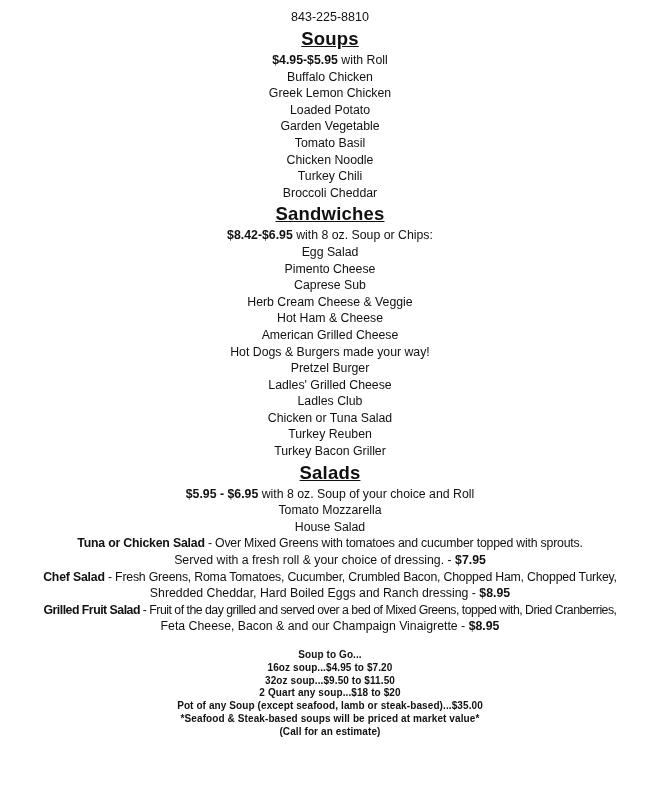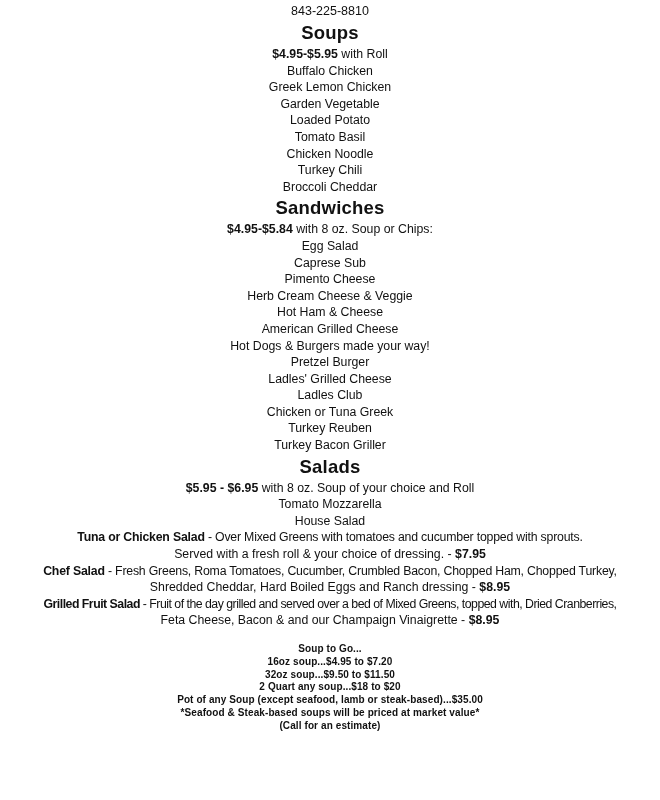--- a/index.html
+++ b/index.html
@@ -8,30 +8,31 @@
     background: #ffffff;
   }
   body {
     width: 660px;
     height: 800px;
     overflow: hidden;
     color: #111111;
     font-family: "Liberation Sans", sans-serif;
   }
   main {
-    padding-top: 3px;
+    padding-top: 9px;
     text-align: center;
   }
   .phone {
     font-size: 12.5px;
     line-height: 17px;
   }
   .title {
     font-size: 18.5px;
     font-weight: bold;
+    text-decoration: underline;
     margin: 0;
     padding: 2px 0 2px;
     line-height: 22px;
     letter-spacing: 0.2px;
   }
   .line {
     font-size: 12.3px;
     line-height: 16.6px;
     white-space: nowrap;
   }
@@ -60,44 +61,44 @@
 <main>
 
   <div class="phone">843-225-8810</div>
 
   <section>
     <h2 class="title">Soups</h2>
     <div class="line"><span class="b">$4.95-$5.95</span><span> with Roll</span></div>
     <div>
         <div class="line"><span>Buffalo Chicken</span></div>
         <div class="line"><span>Greek Lemon Chicken</span></div>
+        <div class="line"><span>Loaded Potato</span></div>
         <div class="line"><span>Garden Vegetable</span></div>
-        <div class="line"><span>Loaded Potato</span></div>
         <div class="line"><span>Tomato Basil</span></div>
         <div class="line"><span>Chicken Noodle</span></div>
         <div class="line"><span>Turkey Chili</span></div>
         <div class="line"><span>Broccoli Cheddar</span></div>
       </div>
   </section>
 
   <section>
     <h2 class="title">Sandwiches</h2>
-    <div class="line"><span class="b">$4.95-$5.84</span><span> with 8 oz. Soup or Chips:</span></div>
+    <div class="line"><span class="b">$8.42-$6.95</span><span> with 8 oz. Soup or Chips:</span></div>
     <div>
         <div class="line"><span>Egg Salad</span></div>
+        <div class="line"><span>Pimento Cheese</span></div>
         <div class="line"><span>Caprese Sub</span></div>
-        <div class="line"><span>Pimento Cheese</span></div>
         <div class="line"><span>Herb Cream Cheese &amp; Veggie</span></div>
         <div class="line"><span>Hot Ham &amp; Cheese</span></div>
         <div class="line"><span>American Grilled Cheese</span></div>
         <div class="line"><span>Hot Dogs &amp; Burgers made your way!</span></div>
         <div class="line"><span>Pretzel Burger</span></div>
         <div class="line"><span>Ladles' Grilled Cheese</span></div>
         <div class="line"><span>Ladles Club</span></div>
-        <div class="line"><span>Chicken or Tuna Greek</span></div>
+        <div class="line"><span>Chicken or Tuna Salad</span></div>
         <div class="line"><span>Turkey Reuben</span></div>
         <div class="line"><span>Turkey Bacon Griller</span></div>
       </div>
   </section>
 
   <section>
     <h2 class="title">Salads</h2>
     <div class="line"><span class="b">$5.95 - $6.95</span><span> with 8 oz. Soup of your choice and Roll</span></div>
     <div>
         <div class="line"><span>Tomato Mozzarella</span></div>

